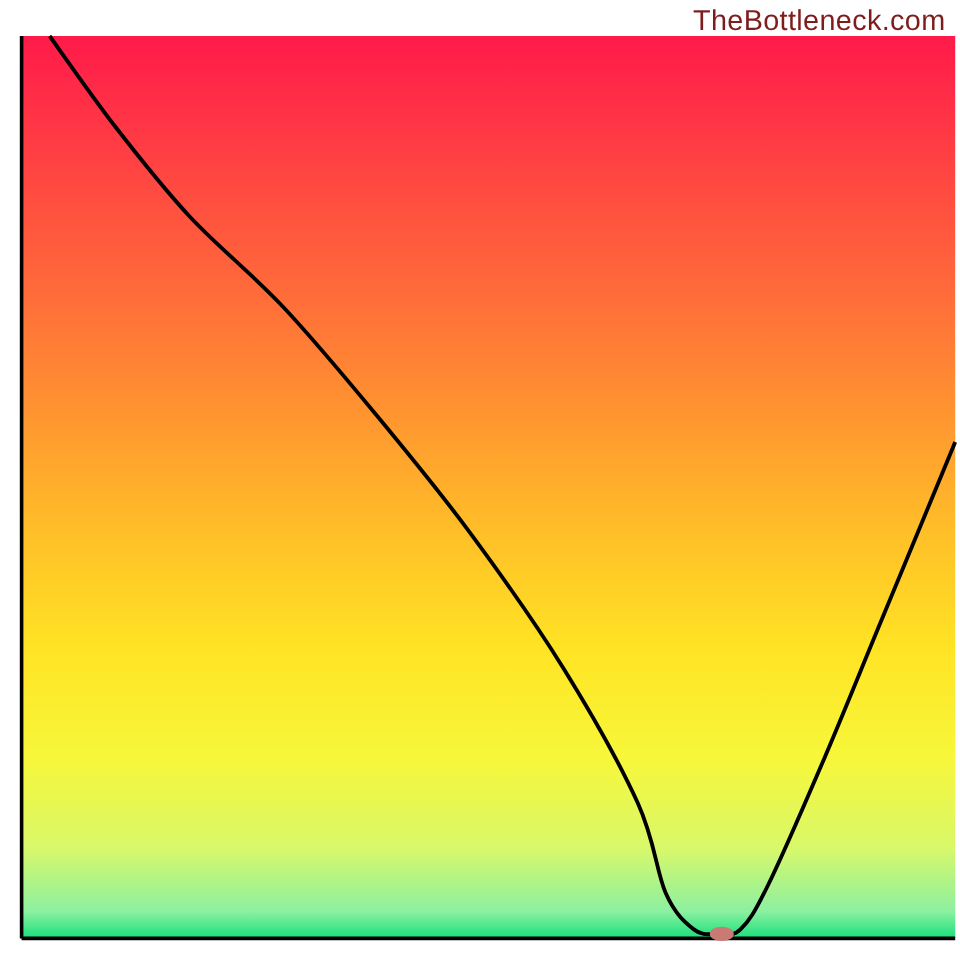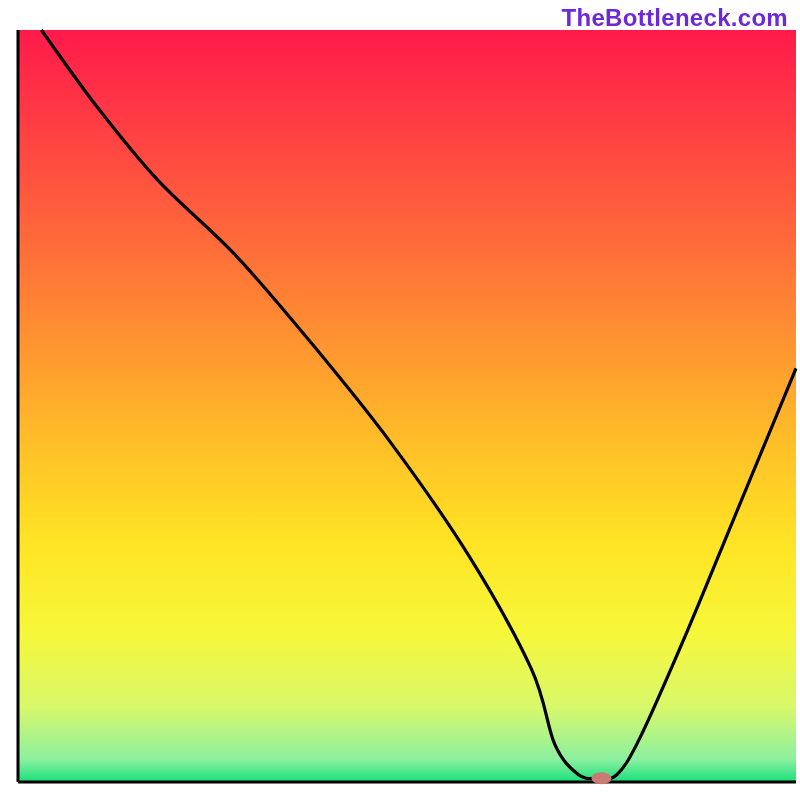--- a/index.html
+++ b/index.html
@@ -13,22 +13,22 @@
   .chart-container {
     position: relative;
     width: 800px;
     height: 800px;
   }
   .watermark {
     position: absolute;
     top: 4px;
     right: 12px;
     font-size: 24px;
-    font-weight: bold;
-    color: #6d28d9;
+    font-weight: normal;
+    color: #7f1d1d;
     letter-spacing: 0.3px;
     z-index: 10;
     user-select: none;
   }
   svg.plot {
     position: absolute;
     left: 0;
     top: 0;
   }
 </style>

